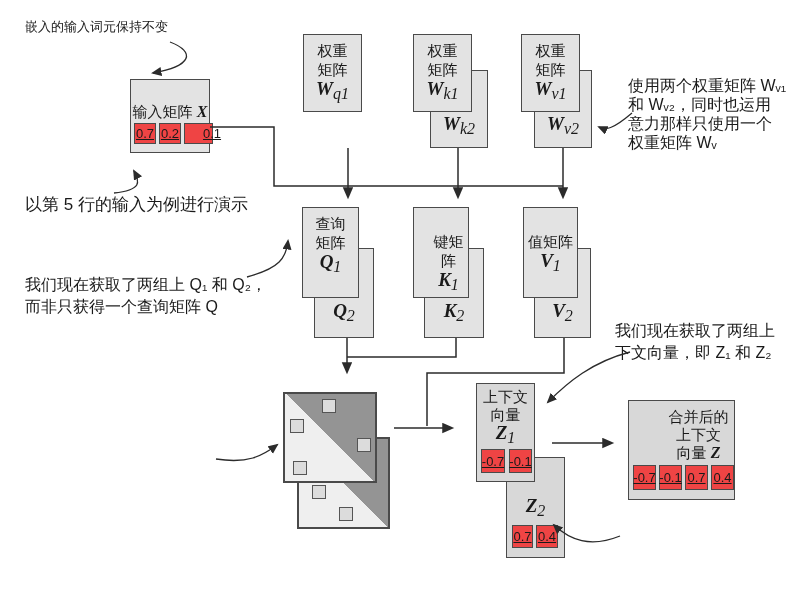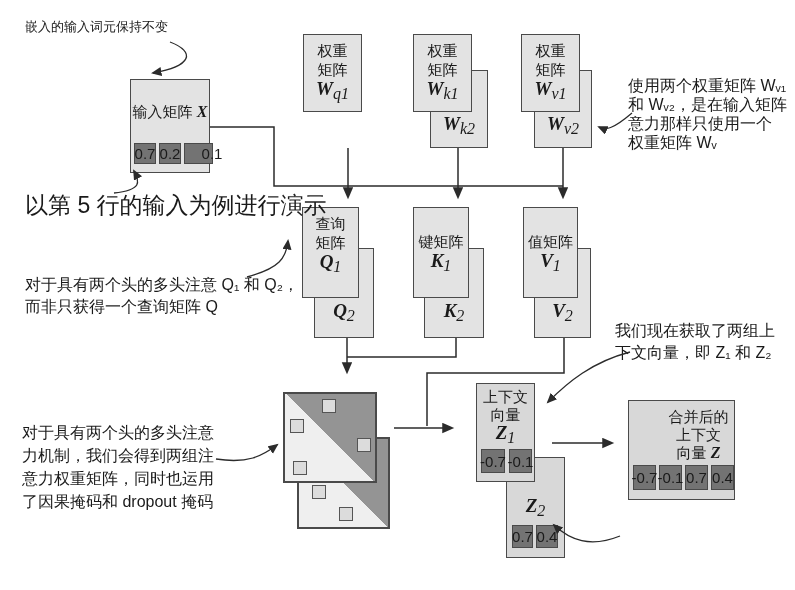--- a/index.html
+++ b/index.html
@@ -8,48 +8,44 @@
   .note{position:absolute;font-size:16px;line-height:22px;white-space:pre;z-index:4;}
   .box{position:absolute;background:#e3e3e3;border:1.6px solid #4a4a4a;box-sizing:border-box;text-align:center;}
   .backbox{z-index:1;}
   .frontbox{z-index:2;}
   .zbox{background:#d8d8d8;}
   .boxlabel{font-size:15px;line-height:19px;margin-top:6px;}
   .sym{font-family:"Liberation Serif","DejaVu Serif",serif;font-style:italic;font-weight:bold;font-size:19px;}
   .sub{font-family:"Liberation Serif","DejaVu Serif",serif;font-style:italic;font-size:16px;vertical-align:sub;}
   .backlabel{position:absolute;left:0;right:0;bottom:9px;text-align:center;}
   .cellrow{position:absolute;display:flex;gap:3px;z-index:3;}
-  .cell{background:#737373;border:1.5px solid #4a4a4a;box-sizing:border-box;
-        display:flex;align-items:center;justify-content:center;font-size:15px;}
+  .cell{background:#ef4444;border:1.5px solid #4a4a4a;box-sizing:border-box;
+        display:flex;align-items:center;justify-content:center;font-size:13px;text-decoration:underline;}
   .attn{position:absolute;border:2px solid #4a4a4a;box-sizing:border-box;
         background:linear-gradient(45deg,#efefef 50%,#949494 50%);}
   .msq{position:absolute;width:14px;height:14px;background:#dcdcdc;border:1.5px solid #555;box-sizing:border-box;z-index:3;}
   svg.wires{position:absolute;left:0;top:0;z-index:5;pointer-events:none;}
 </style>
 </head>
 <body>
 
 <div id="canvas">
 
   <div class="note" style="left:25px;top:16px;font-size:13px;"><span>嵌入的输入词元保持不变</span></div>
-  <div class="note" style="left:25px;top:194px;font-size:23px;"><span>以第 5 行的输入为例进行演示</span></div>
-  <div class="note" style="left:25px;top:274px;"><span>对于具有两个头的多头注意 Q₁ 和 Q₂，</span>
+  <div class="note" style="left:25px;top:194px;font-size:17px;"><span>以第 5 行的输入为例进行演示</span></div>
+  <div class="note" style="left:25px;top:274px;"><span>我们现在获取了两组上 Q₁ 和 Q₂，</span>
 <span>而非只获得一个查询矩阵 Q</span></div>
   <div class="note" style="left:628px;top:76px;line-height:19px;"><span>使用两个权重矩阵 Wᵥ₁</span>
-<span>和 Wᵥ₂，是在输入矩阵</span>
+<span>和 Wᵥ₂，同时也运用</span>
 <span>意力那样只使用一个</span>
 <span>权重矩阵 Wᵥ</span></div>
-  <div class="note" style="left:22px;top:421px;line-height:23px;"><span>对于具有两个头的多头注意</span>
-<span>力机制，我们会得到两组注</span>
-<span>意力权重矩阵，同时也运用</span>
-<span>了因果掩码和 dropout 掩码</span></div>
   <div class="note" style="left:615px;top:320px;"><span>我们现在获取了两组上</span>
 <span>下文向量，即 Z₁ 和 Z₂</span></div>
 
-  <div class="box frontbox" style="left:130px;top:79px;width:80px;height:94px;">
+  <div class="box frontbox" style="left:130px;top:79px;width:80px;height:74px;">
     <div class="boxlabel" style="margin-top:22px;"><span>输入矩阵 </span><span class="sym" style="font-size:16px;">X</span></div>
     <div class="cellrow" style="left:3px;bottom:8px;">
       <div class="cell" style="width:22px;height:21px;">0.7</div>
       <div class="cell" style="width:22px;height:21px;">0.2</div>
       <div class="cell" style="width:22px;height:21px;padding-left:27px;">0.1</div>
     </div>
   </div>
 
   <div class="box frontbox" style="left:303px;top:34px;width:59px;height:78px;">
     <div class="boxlabel"><span>权重</span><br><span>矩阵</span><br><span class="sym">W</span><span class="sub">q1</span></div>
@@ -72,21 +68,21 @@
   <div class="box backbox" style="left:314px;top:248px;width:60px;height:90px;">
     <div class="backlabel" style="bottom:12px;"><span class="sym">Q</span><span class="sub">2</span></div>
   </div>
   <div class="box frontbox" style="left:302px;top:207px;width:57px;height:91px;">
     <div class="boxlabel"><span>查询</span><br><span>矩阵</span><br><span class="sym">Q</span><span class="sub">1</span></div>
   </div>
 
   <div class="box backbox" style="left:424px;top:248px;width:60px;height:90px;">
     <div class="backlabel" style="bottom:12px;"><span class="sym">K</span><span class="sub">2</span></div>
   </div>
-  <div class="box frontbox" style="left:413px;top:207px;width:56px;height:91px;">
+  <div class="box frontbox" style="left:413px;top:207px;width:56px;height:91px;padding-left:15px;">
     <div class="boxlabel" style="margin-top:24px;"><span>键矩阵</span><br><span class="sym">K</span><span class="sub">1</span></div>
   </div>
 
   <div class="box backbox" style="left:534px;top:248px;width:57px;height:90px;">
     <div class="backlabel" style="bottom:12px;"><span class="sym">V</span><span class="sub">2</span></div>
   </div>
   <div class="box frontbox" style="left:523px;top:207px;width:55px;height:91px;">
     <div class="boxlabel" style="margin-top:24px;"><span>值矩阵</span><br><span class="sym">V</span><span class="sub">1</span></div>
   </div>
 

